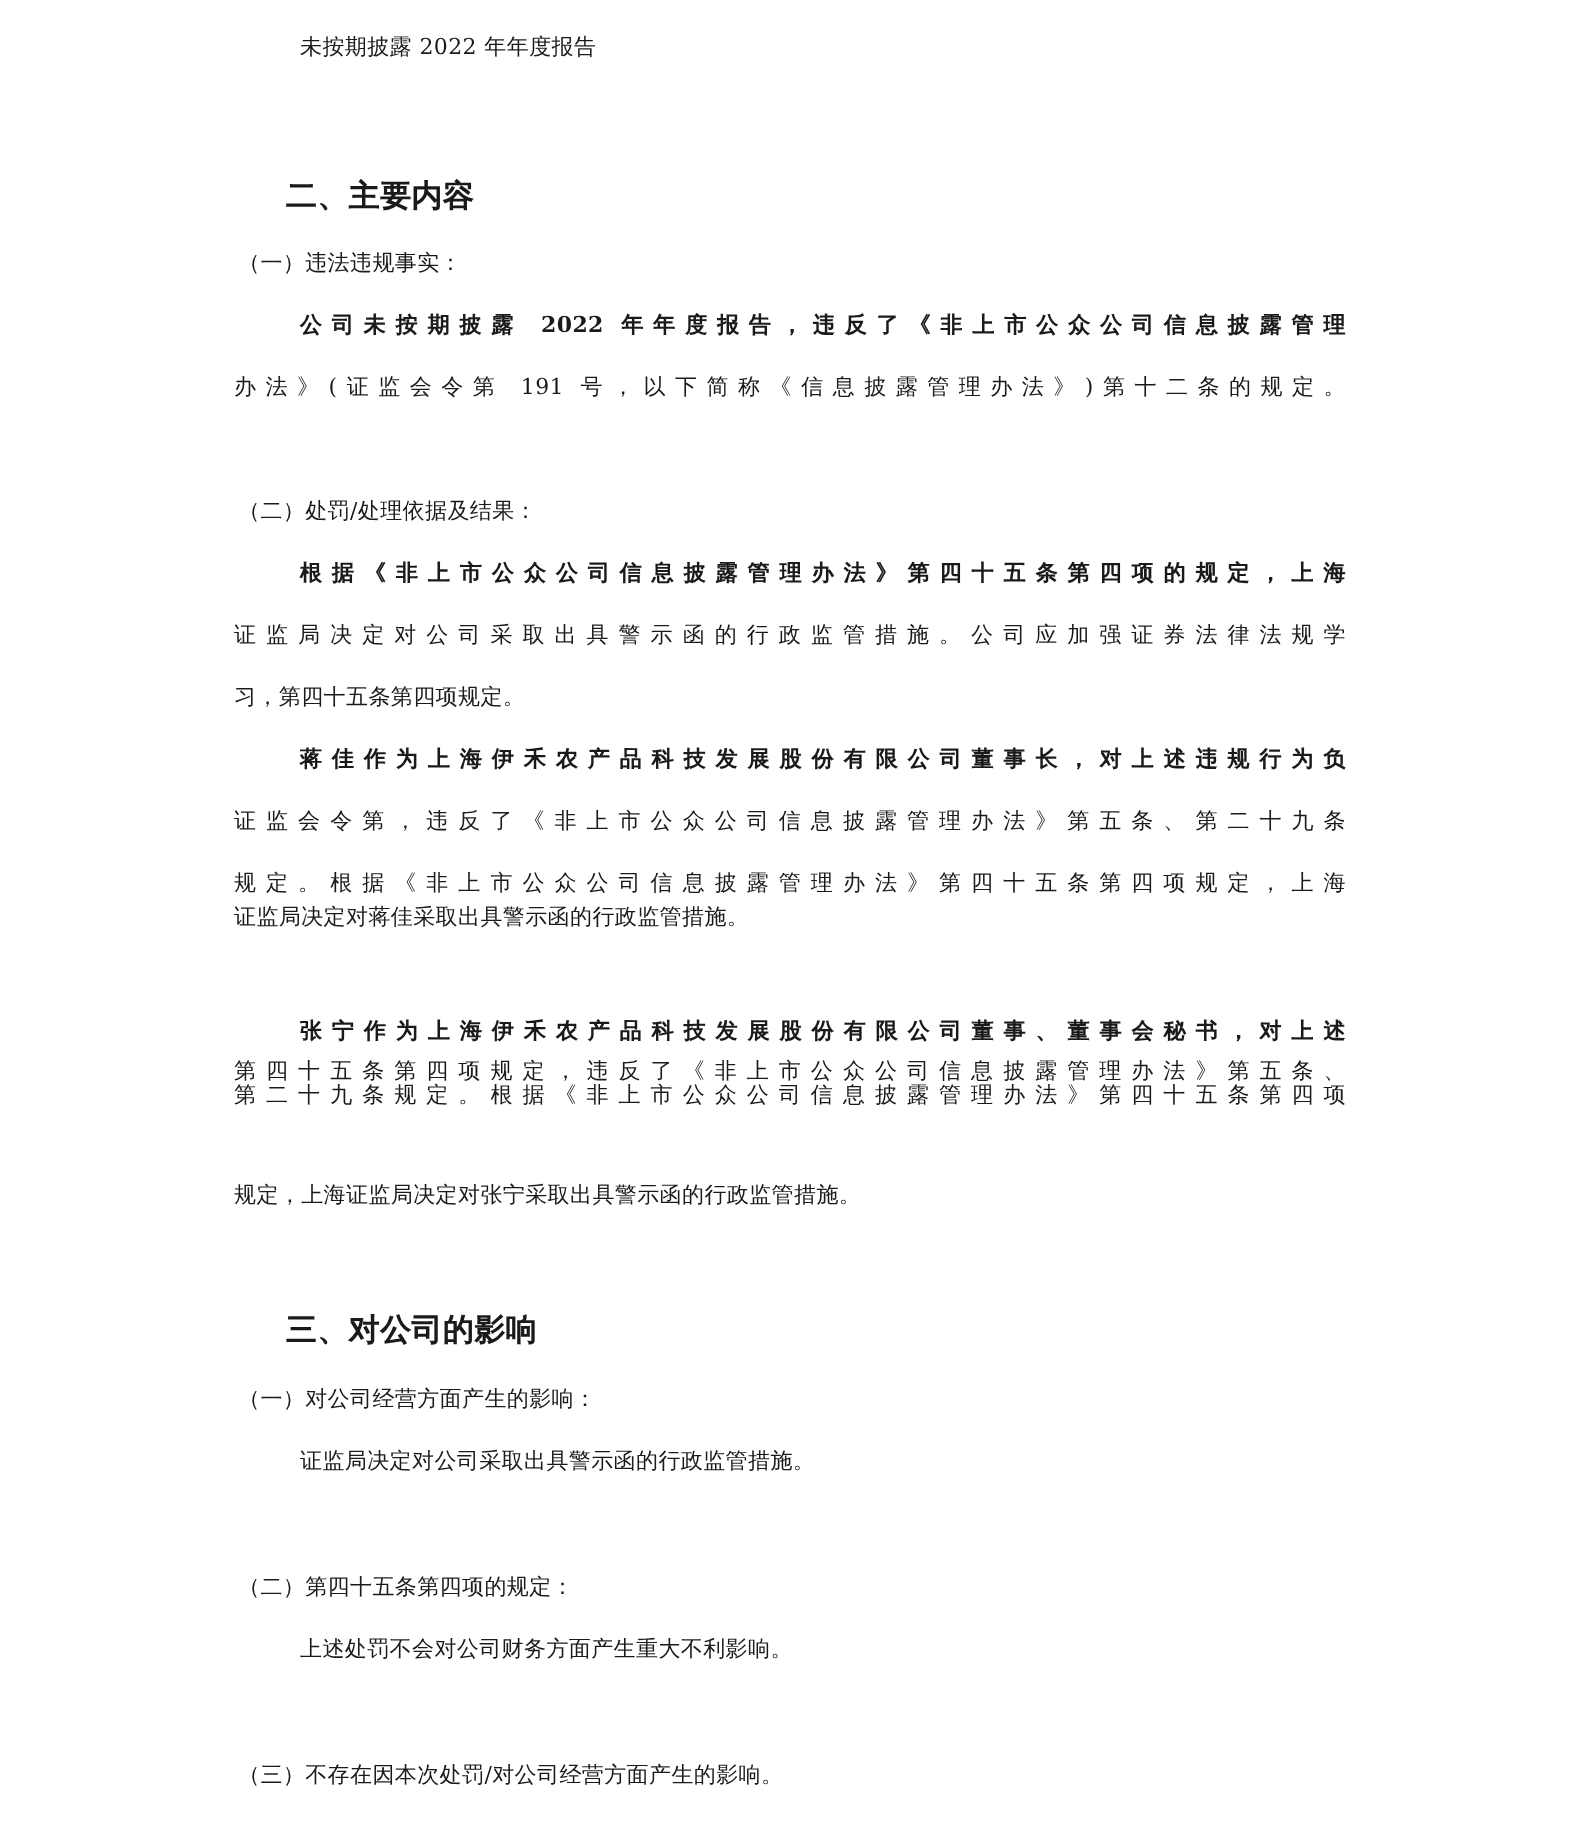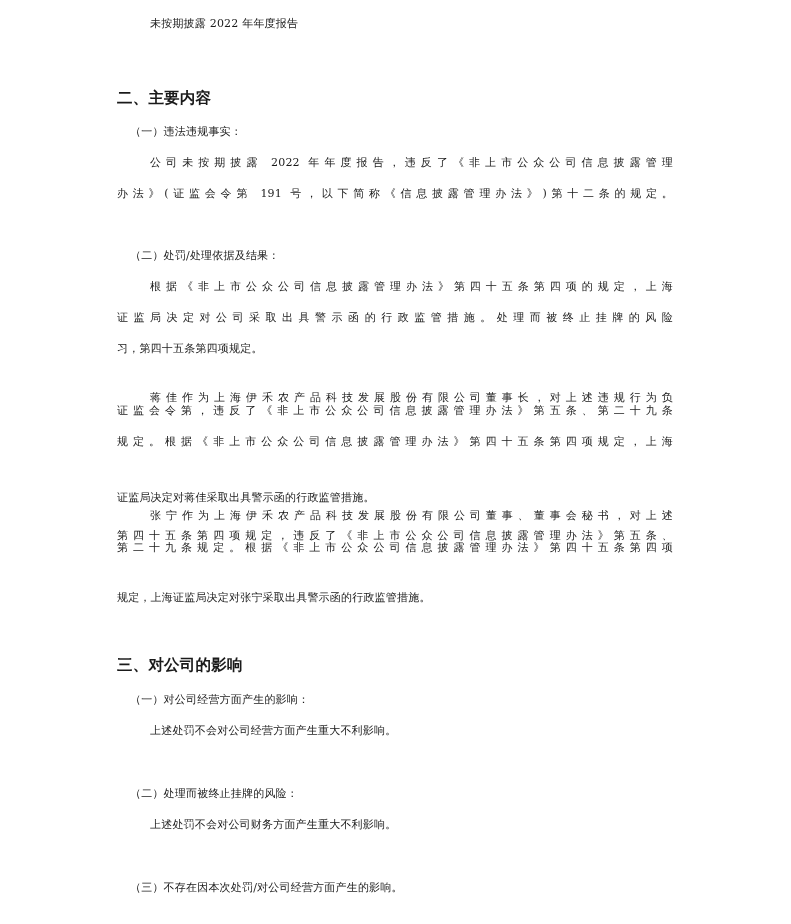--- a/index.html
+++ b/index.html
@@ -7,54 +7,54 @@
       width: 791px; height: 924px; overflow: hidden; position: relative;
       font-family: "DejaVu Serif", "Liberation Serif", serif;
       color: #1a1a1a;
     }
     .doc { position: absolute; left: 117px; top: 0; width: 556px; }
     .line {
       position: absolute; left: 0; white-space: nowrap;
       font-size: 11px; line-height: 20px; letter-spacing: 0.2px;
     }
     .indent { left: 33px; }
-    .sub { left: 2px; margin-left: 11px; }
-    .heading { font-family: "DejaVu Sans", "Liberation Sans", sans-serif; font-weight: bold; font-size: 15.5px; }
+    .sub { left: 2px; }
+    .heading { font-family: "DejaVu Sans", "Liberation Sans", sans-serif; font-weight: bold; font-size: 15.5px; margin-left: 26px; }
     .just { width: 556px; text-align: justify; text-align-last: justify; }
-    .just.indent { width: 523px; }
+    .just.indent { width: 523px; font-weight: bold; }
   </style>
 </head>
 <body>
 
 <div class="doc">
   <div class="line indent" style="top:14px">未按期披露 2022 年年度报告</div>
 
   <div class="line heading" style="top:88px">二、主要内容</div>
 
   <div class="line sub" style="top:122px">（一）违法违规事实：</div>
   <div class="line indent just" style="top:153px">公司未按期披露 2022 年年度报告，违反了《非上市公众公司信息披露管理</div>
   <div class="line just" style="top:184px">办法》(证监会令第 191 号，以下简称《信息披露管理办法》)第十二条的规定。</div>
 
   <div class="line sub" style="top:246px">（二）处罚/处理依据及结果：</div>
   <div class="line indent just" style="top:277px">根据《非上市公众公司信息披露管理办法》第四十五条第四项的规定，上海</div>
-  <div class="line just" style="top:308px">证监局决定对公司采取出具警示函的行政监管措施。处理而被终止挂牌的风险</div>
+  <div class="line just" style="top:308px">证监局决定对公司采取出具警示函的行政监管措施。公司应加强证券法律法规学</div>
   <div class="line" style="top:339px">习，第四十五条第四项规定。</div>
 
-  <div class="line indent just" style="top:388px">蒋佳作为上海伊禾农产品科技发展股份有限公司董事长，对上述违规行为负</div>
+  <div class="line indent just" style="top:370px">蒋佳作为上海伊禾农产品科技发展股份有限公司董事长，对上述违规行为负</div>
   <div class="line just" style="top:401px">证监会令第，违反了《非上市公众公司信息披露管理办法》第五条、第二十九条</div>
   <div class="line just" style="top:432px">规定。根据《非上市公众公司信息披露管理办法》第四十五条第四项规定，上海</div>
-  <div class="line" style="top:488px">证监局决定对蒋佳采取出具警示函的行政监管措施。</div>
+  <div class="line" style="top:449px">证监局决定对蒋佳采取出具警示函的行政监管措施。</div>
 
   <div class="line indent just" style="top:506px">张宁作为上海伊禾农产品科技发展股份有限公司董事、董事会秘书，对上述</div>
   <div class="line just" style="top:526px">第四十五条第四项规定，违反了《非上市公众公司信息披露管理办法》第五条、</div>
   <div class="line just" style="top:538px">第二十九条规定。根据《非上市公众公司信息披露管理办法》第四十五条第四项</div>
   <div class="line" style="top:588px">规定，上海证监局决定对张宁采取出具警示函的行政监管措施。</div>
 
   <div class="line heading" style="top:655px">三、对公司的影响</div>
 
   <div class="line sub" style="top:690px">（一）对公司经营方面产生的影响：</div>
-  <div class="line indent" style="top:721px">上述处罚不会对公司经营方面产生重大不利影响。</div>
+  <div class="line indent" style="top:721px">证监局决定对公司采取出具警示函的行政监管措施。</div>
 
-  <div class="line sub" style="top:784px">（二）处理而被终止挂牌的风险：</div>
+  <div class="line sub" style="top:784px">（二）第四十五条第四项的规定：</div>
   <div class="line indent" style="top:815px">上述处罚不会对公司财务方面产生重大不利影响。</div>
 
   <div class="line sub" style="top:878px">（三）不存在因本次处罚/对公司经营方面产生的影响。</div>
 </div>
 
 </body></html>

